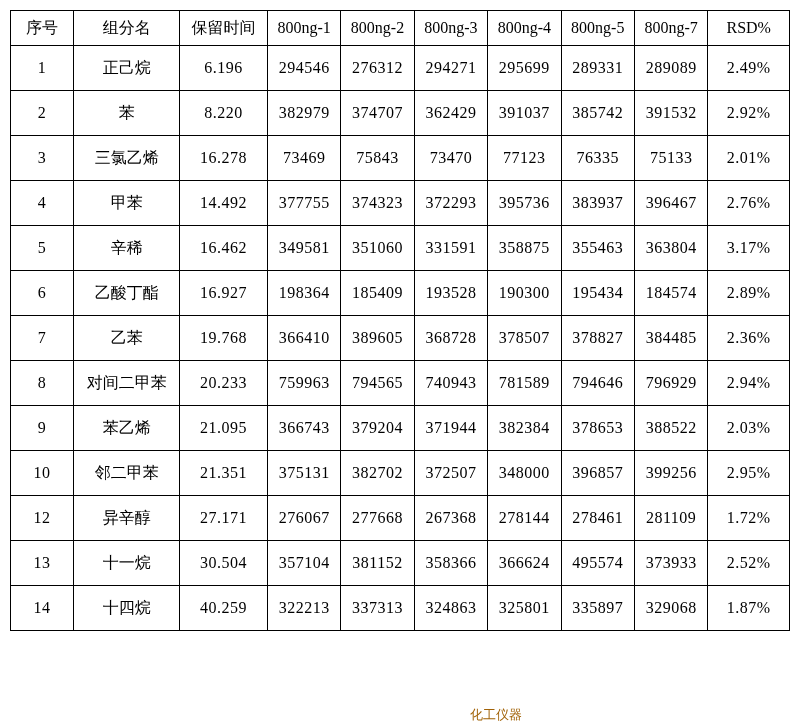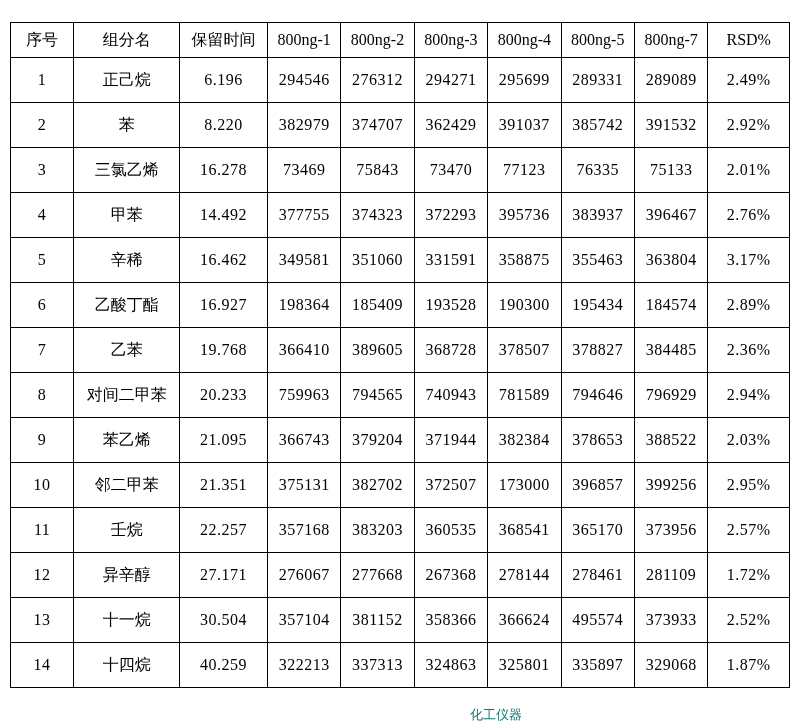--- a/index.html
+++ b/index.html
@@ -13,21 +13,20 @@
     font-family: "Liberation Serif", serif;
     color: #000000;
     position: relative;
     overflow: hidden;
   }
   .sheet {
     position: absolute;
     left: 10px;
     top: 10px;
     width: 780px;
-    margin-top: 12px;
   }
   table.data-table {
     border-collapse: collapse;
     width: 780px;
     table-layout: fixed;
   }
   table.data-table th,
   table.data-table td {
     border: 1px solid #000000;
     text-align: center;
@@ -56,21 +55,21 @@
 
   
   .wm {
     position: absolute;
     color: #f0e8e4;
     font-size: 13px;
     font-family: "DejaVu Sans", sans-serif;
     user-select: none;
     pointer-events: none;
   }
-  .wm-bot   { left: 470px; top: 706px; color:#0f766e; }
+  .wm-bot   { left: 470px; top: 706px; color:#a16207; }
 </style>
 </head>
 <body>
 
 <div class="sheet">
   <table class="data-table">
     <colgroup>
       <col class="c-idx">
         <col class="c-name">
         <col class="c-rt">
@@ -205,36 +204,24 @@
         <td class="num">388522</td>
         <td class="num">2.03%</td>
       </tr>
       <tr>
         <td class="num">10</td>
         <td class="cn">邻二甲苯</td>
         <td class="num">21.351</td>
         <td class="num">375131</td>
         <td class="num">382702</td>
         <td class="num">372507</td>
-        <td class="num">173000</td>
+        <td class="num">348000</td>
         <td class="num">396857</td>
         <td class="num">399256</td>
         <td class="num">2.95%</td>
-      </tr>
-      <tr>
-        <td class="num">11</td>
-        <td class="cn">壬烷</td>
-        <td class="num">22.257</td>
-        <td class="num">357168</td>
-        <td class="num">383203</td>
-        <td class="num">360535</td>
-        <td class="num">368541</td>
-        <td class="num">365170</td>
-        <td class="num">373956</td>
-        <td class="num">2.57%</td>
       </tr>
       <tr>
         <td class="num">12</td>
         <td class="cn">异辛醇</td>
         <td class="num">27.171</td>
         <td class="num">276067</td>
         <td class="num">277668</td>
         <td class="num">267368</td>
         <td class="num">278144</td>
         <td class="num">278461</td>

